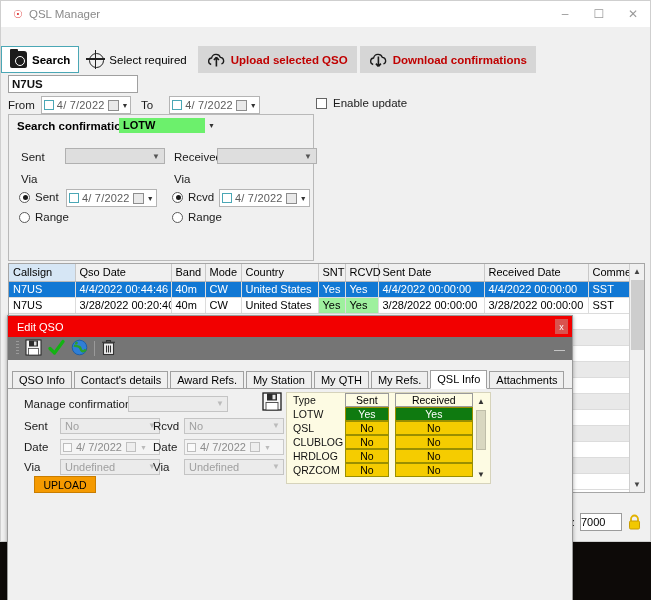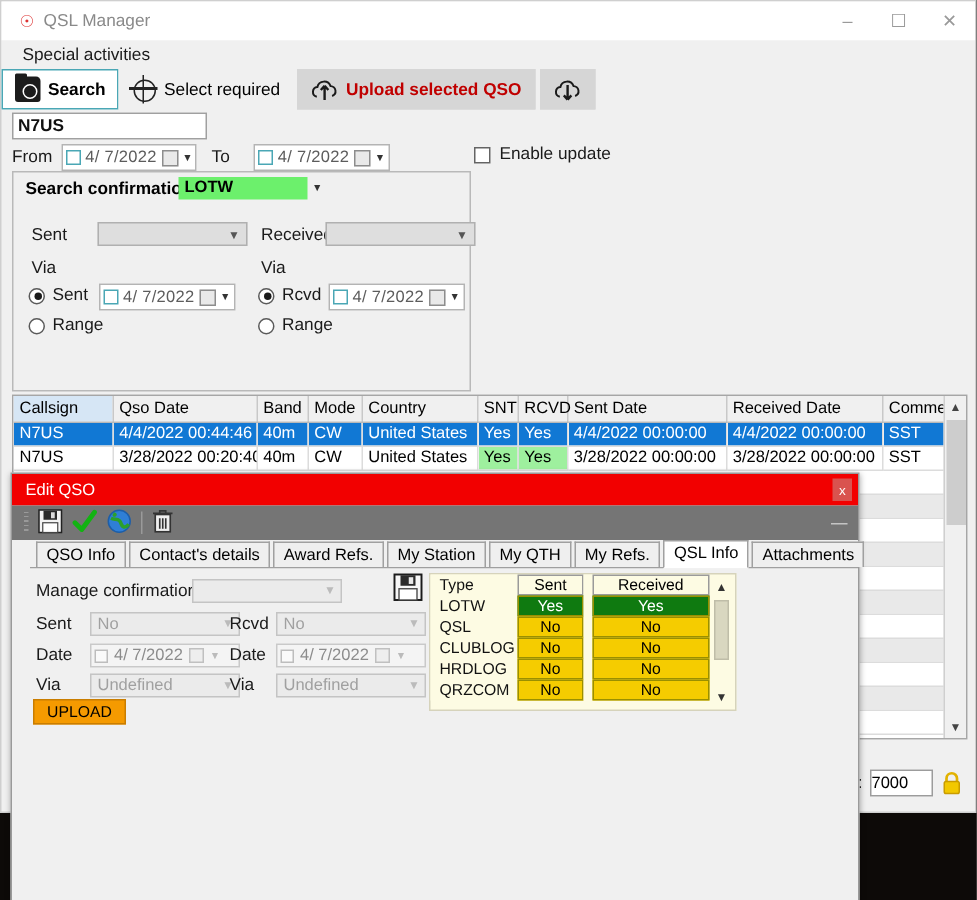--- a/index.html
+++ b/index.html
@@ -124,43 +124,43 @@
   .dlgtitle { height:21px; background:#f20000; color:#fff; font-size:11px;
               display:flex; align-items:center; padding-left:9px; }
   .dlgclose { margin-left:auto; margin-right:4px; width:13px; height:15px; background:#d9534f;
               color:#fff; font-size:9px; display:flex; align-items:center; justify-content:center; }
   .dlgtools { height:23px; background:#757575; display:flex; align-items:center; gap:6px; padding-left:8px; }
   .grip { width:3px; height:15px; background:
           repeating-linear-gradient(to bottom,#9a9a9a 0 1px,transparent 1px 3px); }
   .sep { width:1px; height:15px; background:#9a9a9a; }
   .dlgmin { margin-left:auto; margin-right:7px; color:#ddd; font-size:11px; }
 
-  .tabs { height:19px; display:flex; align-items:flex-end; padding-left:4px; background:#f0f0f0;
-          border-bottom:1px solid #9f9f9f;margin-left:12px; }
+  .tabs { height:29px; display:flex; align-items:flex-end; padding-left:4px; background:#f0f0f0;
+          border-bottom:1px solid #9f9f9f; }
   .tab { border:1px solid #a0a0a0; border-bottom:none; background:#efefef; font-size:11px;
          padding:2px 6px; margin-right:2px; height:17px; white-space:nowrap; }
   .tab.active { background:#fff; height:19px; position:relative; top:1px; border-bottom:1px solid #fff; }
 
   .dlgbody { position:relative; height:calc(100% - 63px); background:#f0f0f0; }
   .mclabel { position:absolute; left:16px; top:9px; }
   .mccombo { position:absolute; left:120px; top:7px; width:100px; height:16px; }
   .fl { position:absolute; font-size:11.5px; color:#1a1a1a; }
   .dis-combo { position:absolute; height:16px; border:1px solid #c4c4c4; background:#ebebeb;
                color:#a0a0a0; font-size:11px; padding-left:4px; line-height:14px;
                display:flex; align-items:center; }
   .dis-combo .cv { flex:1; }
   .dis-combo .ca { font-size:8px; color:#bbb; padding-right:3px; }
   .dis-date { position:absolute; height:16px; border:1px solid #c9c9c9; background:#f4f4f4;
               display:flex; align-items:center; gap:4px; padding:0 2px; }
   .dis-date .dc { width:9px; height:9px; border:1px solid #bdbdbd; background:#fafafa;}
   .dis-date .dv { font-size:11px; color:#8c8c8c; }
   .dis-date .db { width:10px; height:10px; border:1px solid #c0c0c0; background:#eee; }
 
   .savebig { position:absolute; left:254px; top:3px; width:20px; height:19px; }
-  .uploadbtn { position:absolute; left:14px; top:87px; width:62px; height:17px;
+  .uploadbtn { position:absolute; left:26px; top:87px; width:62px; height:17px;
                background:#f59a00; border:1px solid #c97d00; color:#000; font-size:10.5px;
                display:flex; align-items:center; justify-content:center; }
 
   
   .qslpanel { position:absolute; left:278px; top:3px; width:205px; height:92px;
               background:#fdfbe3; border:1px solid #d6d3bb; }
   .qtable { border-collapse:separate; border-spacing:0; font-size:10.5px; width:186px; }
   .qtable td { height:13px; padding:0 2px; }
   .qtable td.name { width:58px; color:#111; padding-left:6px; text-align:left; background:#fdfbe3;}
   .qtable td.v { text-align:center; border:1px solid #9a8f00; }
@@ -182,23 +182,20 @@
     <div class="titlebar">
       <span class="title-icon">☉</span>
       <span class="title-text">QSL Manager</span>
       <div class="winbtns">
         <div class="winbtn">–</div>
         <div class="winbtn">☐</div>
         <div class="winbtn close">✕</div>
       </div>
     </div>
 
-    <div class="menubar">
-      <div class="menuitem">Special activities</div>
-    </div>
 
     <div class="toolbar">
       <div class="tbtn sel">
         <span class="ic ic-folder"></span>
         <span style="font-weight:bold">Search</span>
       </div>
       <div class="tbtn">
         <span class="ic ic-target">
             <i></i>
           </span>
@@ -213,20 +210,21 @@
         </span>
         <span>Upload selected QSO</span>
       </div>
       <div class="tbtn red">
         <span class="ic cloud">
           <svg width="19" height="16" viewBox="0 0 19 16">
             <path d="M4.2 12.5a3.3 3.3 0 0 1 .4-6.5 4.6 4.6 0 0 1 8.8-.6 3.4 3.4 0 0 1 1 6.6" fill="none" stroke="#1a1a1a" stroke-width="1.3"></path>
             <path d="M9.4 4.6v9.4M9.4 14.4 6.9 11.6M9.4 14.4 11.9 11.6" stroke="#1a1a1a" stroke-width="1.6" fill="none"></path>
           </svg>
         </span>
+        <span>Download confirmations</span>
       </div>
     </div>
 
     <input class="searchbox" value="N7US" style="">
 
     <div class="fromrow">
       <span class="rowlabel">From</span>
       <span class="dtpick">
         <span class="dtchk"></span>
         <span class="dttext">4/ 7/2022</span>

